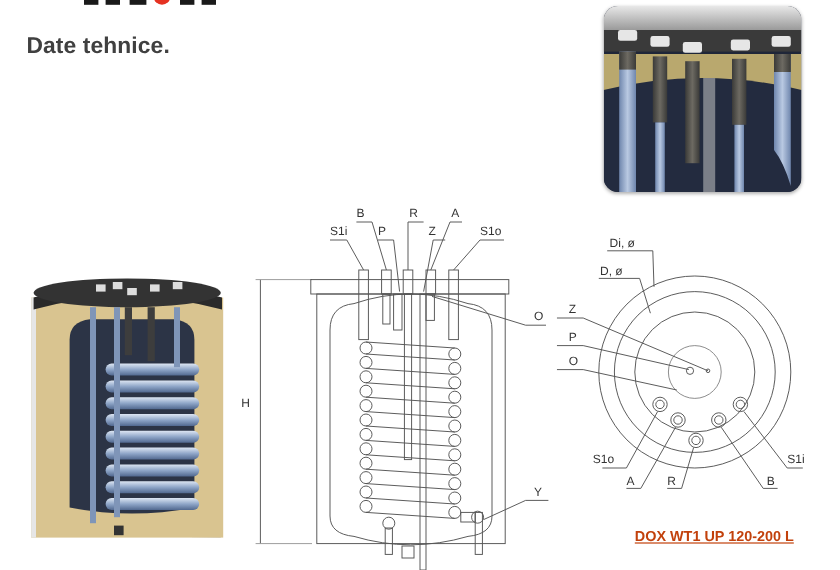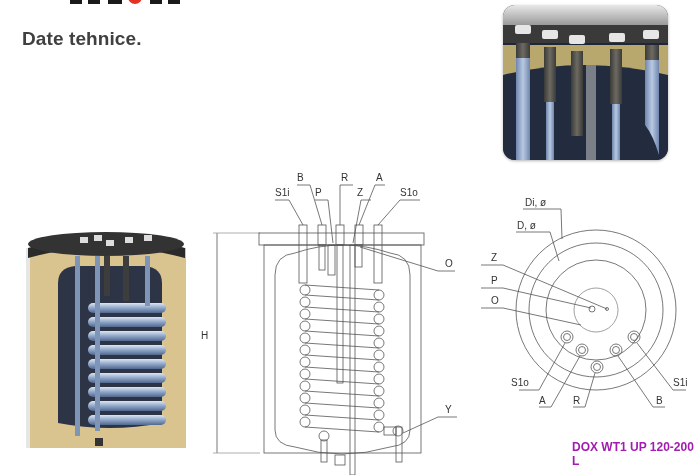--- a/index.html
+++ b/index.html
@@ -5,22 +5,22 @@
   html, body { margin: 0; padding: 0; background: #ffffff; }
   body { width: 700px; height: 475px; position: relative; overflow: hidden; font-family: "Liberation Sans", sans-serif; }
   .abs { position: absolute; }
   .logo { left: 70px; top: 0px; width: 110px; height: 5px; }
   .logo .bar { position: absolute; top: 0; height: 4px; background: #1a1a1a; }
   .logo .dot { position: absolute; top: -4px; left: 58px; width: 14px; height: 8px; border-radius: 0 0 8px 8px; background: #e53222; }
   .title { left: 22px; top: 28px; color: #404040; font-weight: bold; font-size: 19px; letter-spacing: 0.1px; }
   .photo-top { left: 503px; top: 5px; width: 165px; height: 155px; border-radius: 12px; overflow: hidden; box-shadow: 0 1px 3px rgba(0,0,0,0.3); }
   .photo-left { left: 20px; top: 228px; width: 168px; height: 228px; }
   .diagram { left: 195px; top: 165px; width: 285px; height: 310px; }
-  .topview { left: 481px; top: 195px; width: 220px; height: 225px; text-decoration: underline; }
-  .caption { left: 572px; top: 440px; font-weight: bold; font-size: 12px; color: #a21caf; }
+  .topview { left: 464px; top: 195px; width: 220px; height: 225px; text-decoration: underline; }
+  .caption { left: 529px; top: 440px; font-weight: bold; font-size: 12px; color: #c2410c; text-decoration: underline; }
   svg text { font-family: "Liberation Sans", sans-serif; }
 </style>
 </head>
 <body>
 
 <div class="abs logo">
   <div class="bar" style="left:0;width:12px"></div>
   <div class="bar" style="left:18px;width:12px"></div>
   <div class="bar" style="left:38px;width:14px"></div>
   <div class="dot"></div>

